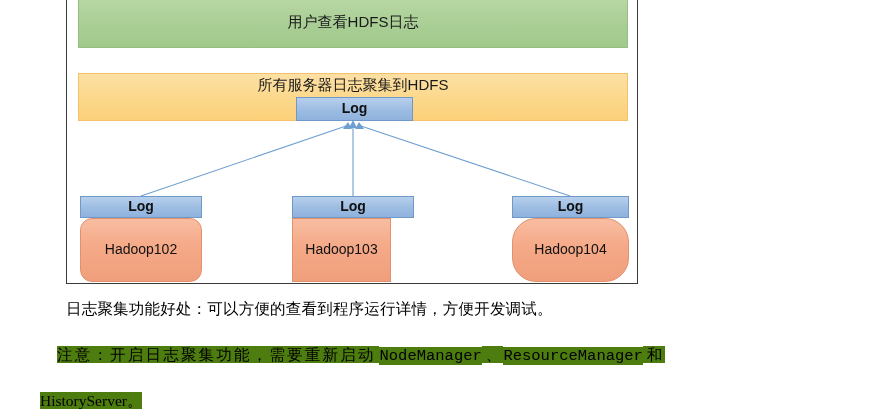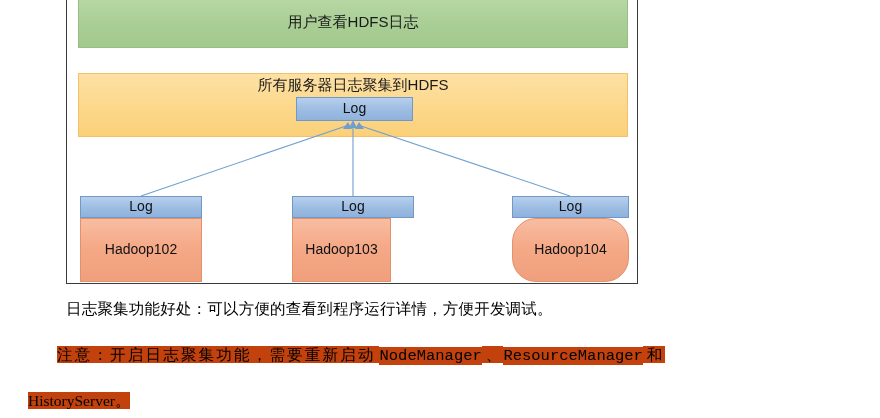--- a/index.html
+++ b/index.html
@@ -46,34 +46,35 @@
     background: linear-gradient(to bottom, #b8d7a4 0%, #a9ce95 55%, #a2c98c 100%);
     border: 1px solid #96bd84;
     font-size: 15px;
     color: #1a1a1a;
   }
 
   #banner-aggregate {
     left: 11px;
     top: 86px;
     width: 550px;
-    height: 64px;
+    height: 48px;
     background: linear-gradient(to bottom, #fde0a4 0%, #fcd88b 55%, #fbd079 100%);
     border: 1px solid #f2c169;
     font-size: 15px;
     color: #1a1a1a;
     align-items: flex-start;
     padding-top: 3px;
   }
 
   .log-box {
     background: linear-gradient(to bottom, #b7cfec 0%, #9cbce2 55%, #8fb2dd 100%);
     border: 1px solid #7099c9;
     font-size: 14px;
     color: #111111;
+    font-weight: bold;
   }
 
   #log-hdfs {
     left: 229px;
     top: 110px;
     width: 117px;
     height: 24px;
   }
 
   .host-log {
@@ -82,21 +83,21 @@
 
   .host-body {
     background: linear-gradient(to bottom, #f8bda2 0%, #f5a987 45%, #f09f7c 100%);
     border: 1px solid #e3906c;
     font-size: 14px;
     color: #111111;
     height: 64px;
   }
 
   #log-102  { left: 13px;  top: 209px; width: 122px; }
-  #host-102 { left: 13px;  top: 231px; width: 122px; }
+  #host-102 { left: 13px;  top: 231px; width: 122px; border-radius: 12px; }
   #log-103  { left: 225px; top: 209px; width: 122px; }
   #host-103 { left: 225px; top: 231px; width: 99px; }
   #log-104  { left: 445px; top: 209px; width: 117px; }
   #host-104 { left: 445px; top: 231px; width: 117px; border-radius: 24px; }
 
   #connector-svg {
     position: absolute;
     left: 0;
     top: 0;
     width: 572px;
@@ -118,26 +119,26 @@
     top: 299px;
     letter-spacing: 0.2px;
   }
 
   #para-note {
     left: 57px;
     top: 345px;
   }
 
   #para-note-cont {
-    left: 28px;
+    left: 40px;
     top: 391px;
   }
 
   .hl {
-    background: #c2410c;
+    background: #4d7c0f;
   }
 
   .note-zh {
     letter-spacing: 2.2px;
   }
 
   .note-en {
     font-family: Liberation Mono, monospace;
   }
 </style>

